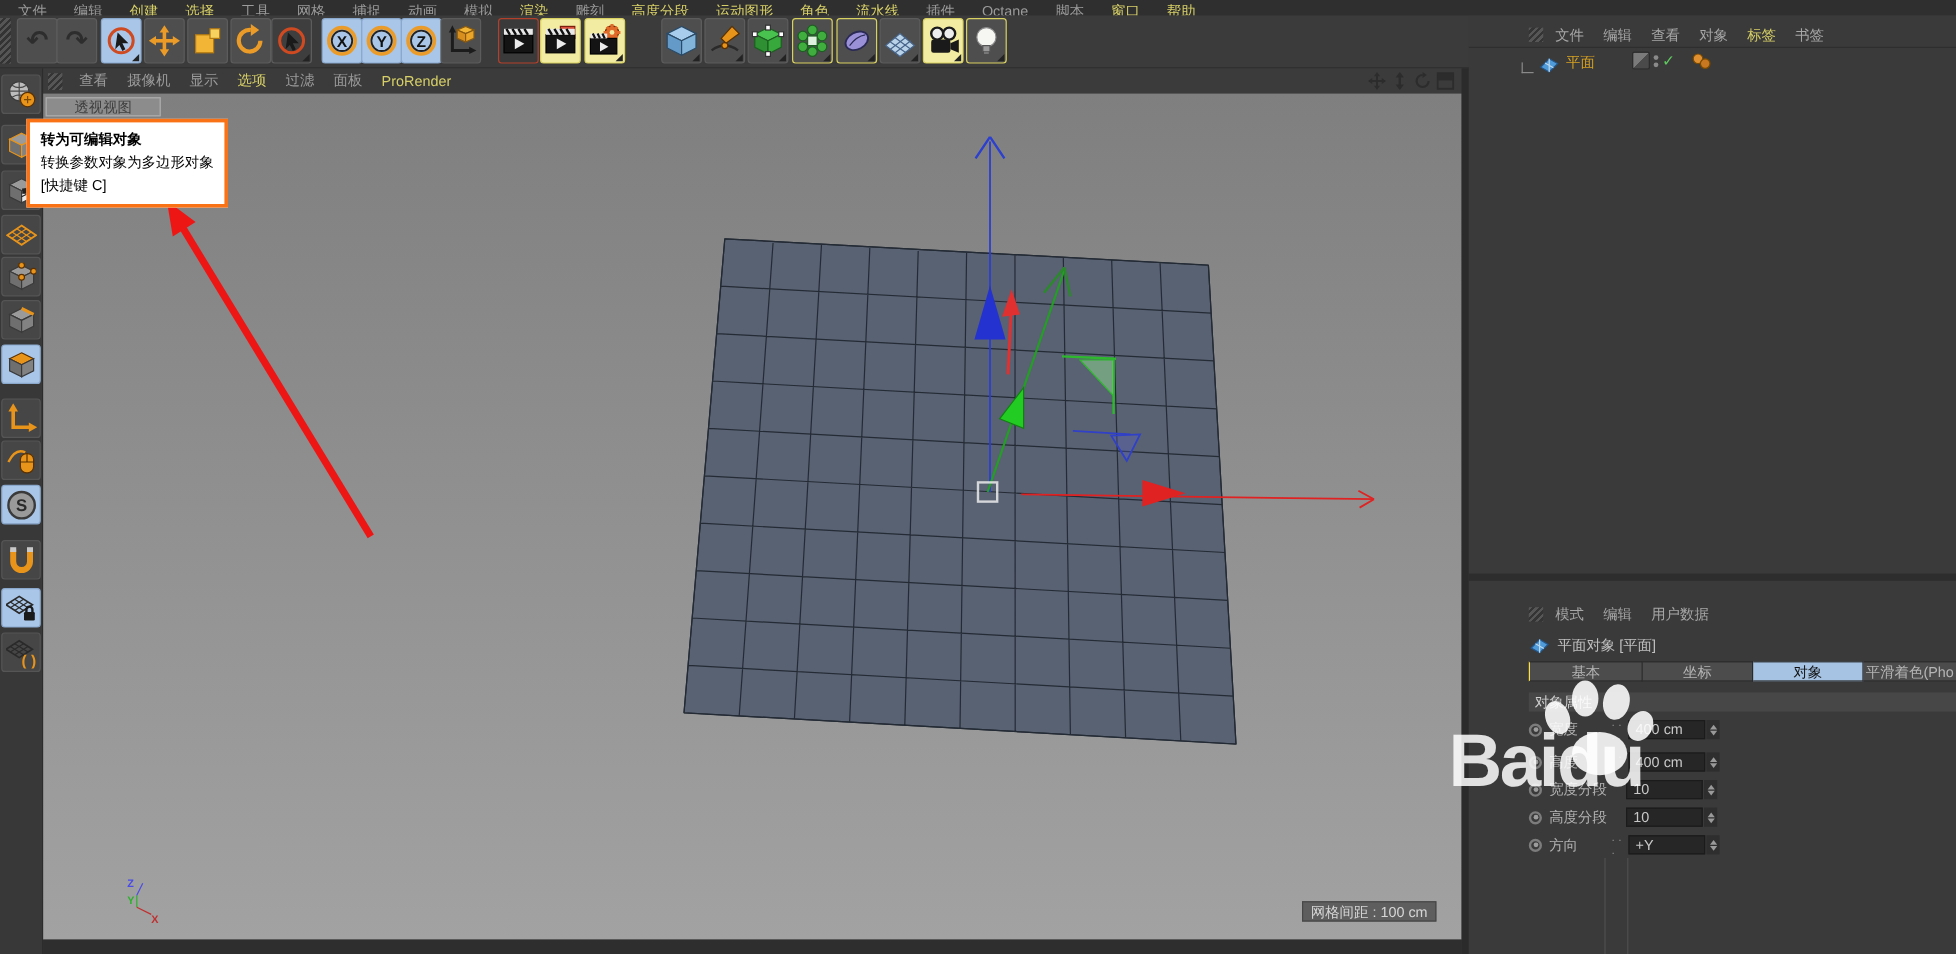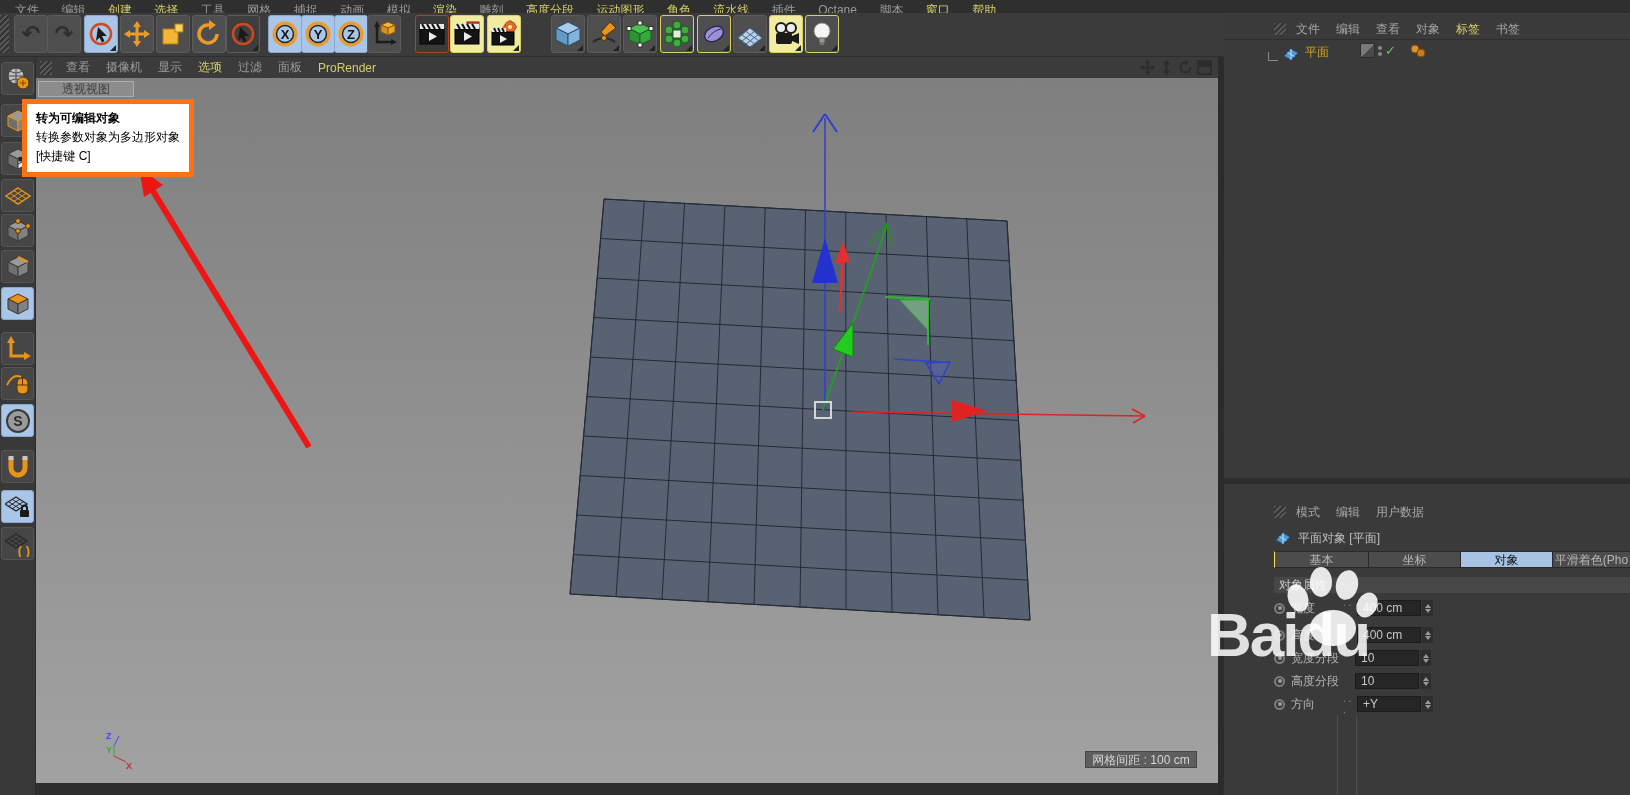--- a/index.html
+++ b/index.html
@@ -81,21 +81,21 @@
   .am-leader{color:#8a8a8a;width:12px;margin-right:2px;font-size:10px;}
   .am-field{width:64px;height:16px;background:#262626;border:1px solid #1b1b1b;color:#c8c8c8;
             display:flex;align-items:center;padding-left:5px;box-sizing:border-box;margin-left:0px;}
   .stepper{width:11px;height:16px;margin-left:1px;background:#2e2e2e;display:flex;flex-direction:column;
            align-items:center;justify-content:center;gap:1px;}
   .stepper b{width:0;height:0;border-left:3px solid transparent;border-right:3px solid transparent;}
   .stepper b.up{border-bottom:4px solid #9a9a9a;}
   .stepper b.dn{border-top:4px solid #9a9a9a;}
   .vline{position:absolute;width:1px;background:#4f4f4f;}
   
-  .tooltip{position:absolute;left:22px;top:99px;background:#ffffff;border:5px solid #f97316;
+  .tooltip{position:absolute;left:22px;top:99px;background:#ffffff;border:3px solid #f97316;
            padding:5px 9px 6px 9px;z-index:50;font-size:12px;color:#000;line-height:19px;white-space:nowrap;}
   .tooltip .t1{font-weight:bold;}
   
   .watermark{position:absolute;left:1203px;top:556px;width:210px;height:150px;z-index:40;pointer-events:none;}
   .watermark .wtext{position:absolute;left:4px;top:48px;font-size:62px;font-weight:bold;
         color:rgba(255,255,255,0.85);letter-spacing:-2px;line-height:1;}
 </style>
 </head>
 <body>
 

